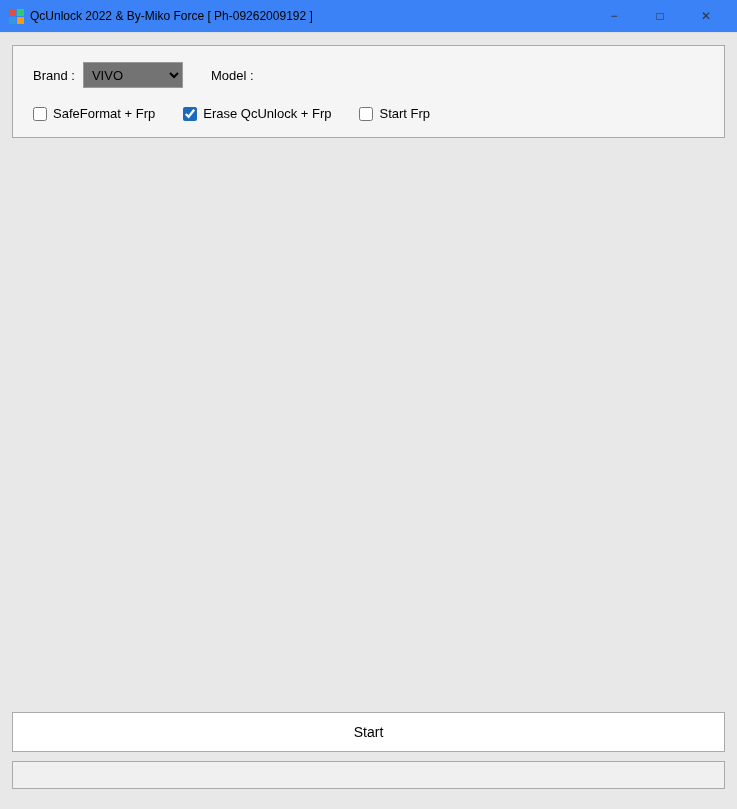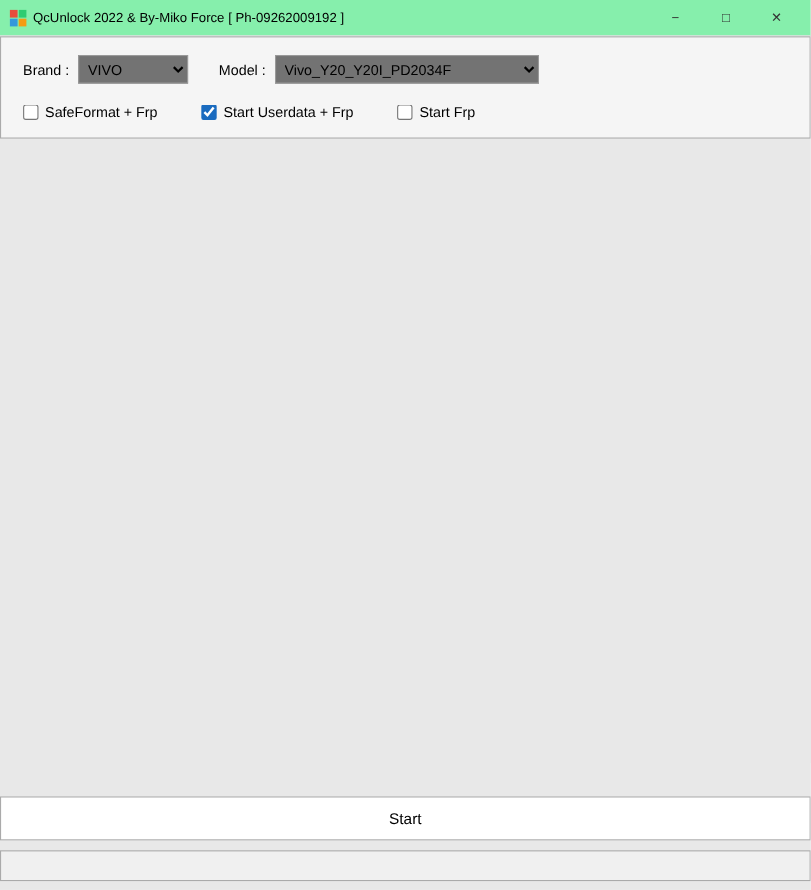--- a/index.html
+++ b/index.html
@@ -14,21 +14,21 @@
       background: #f0f0f0;
       font-family: 'Segoe UI', Tahoma, Geneva, Verdana, sans-serif;
       font-size: 13px;
       overflow: hidden;
       display: flex;
       flex-direction: column;
     }
 
     
     .title-bar {
-      background: #86efac;
+      background: #3b82f6;
       height: 32px;
       display: flex;
       align-items: center;
       padding: 16px 8px;
       border-bottom: 1px solid #e0e0e0;
       flex-shrink: 0;
     }
 
     .title-bar-icon {
       width: 16px;
@@ -72,20 +72,21 @@
       align-items: center;
       justify-content: center;
       font-size: 12px;
       color: #333;
     }
 
     
     .main-content {
       flex: 1;
       background: #e8e8e8;
+      padding: 12px;
       display: flex;
       flex-direction: column;
     }
 
     
     .top-panel {
       border: 1px solid #aaa;
       background: #f5f5f5;
       padding: 16px 20px;
       margin-bottom: 12px;
@@ -119,21 +120,21 @@
     }
 
     .model-select {
       width: 240px;
     }
 
     
     .checkbox-row {
       display: flex;
       align-items: center;
-      gap: 40px;
+      gap: 28px;
     }
 
     .checkbox-item {
       display: flex;
       align-items: center;
       gap: 6px;
       cursor: pointer;
     }
 
     .checkbox-item input[type="checkbox"] {
@@ -202,34 +203,31 @@
 
   <div class="top-panel">
 
     <div class="field-row">
       <span class="field-label">Brand :</span>
       <select class="field-select brand-select">
         <option>VIVO</option>
       </select>
 
       <span class="field-label" style="margin-left:20px;">Model :</span>
-      <select class="field-select model-select">
-        <option>Vivo_Y20_Y20I_PD2034F</option>
-      </select>
     </div>
 
     <div class="checkbox-row">
       <label class="checkbox-item">
         <input type="checkbox" style="">
         <span class="checkbox-label">SafeFormat + Frp</span>
       </label>
 
       <label class="checkbox-item">
         <input type="checkbox" checked="" style="">
-        <span class="checkbox-label">Start Userdata + Frp</span>
+        <span class="checkbox-label">Erase QcUnlock + Frp</span>
       </label>
 
       <label class="checkbox-item">
         <input type="checkbox" style="">
         <span class="checkbox-label">Start Frp</span>
       </label>
     </div>
 
   </div>
 

